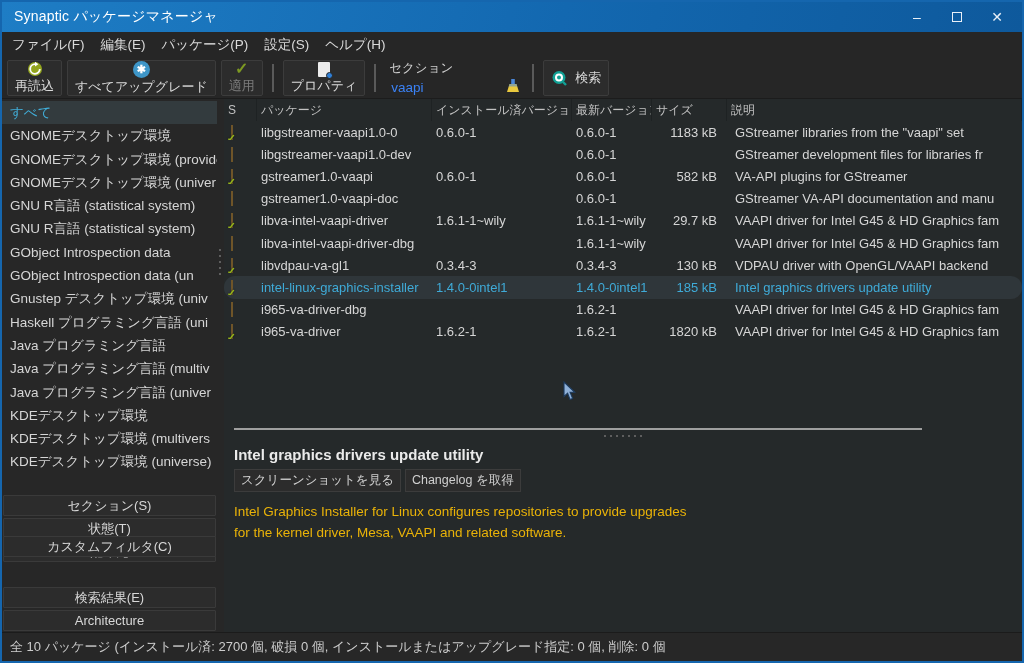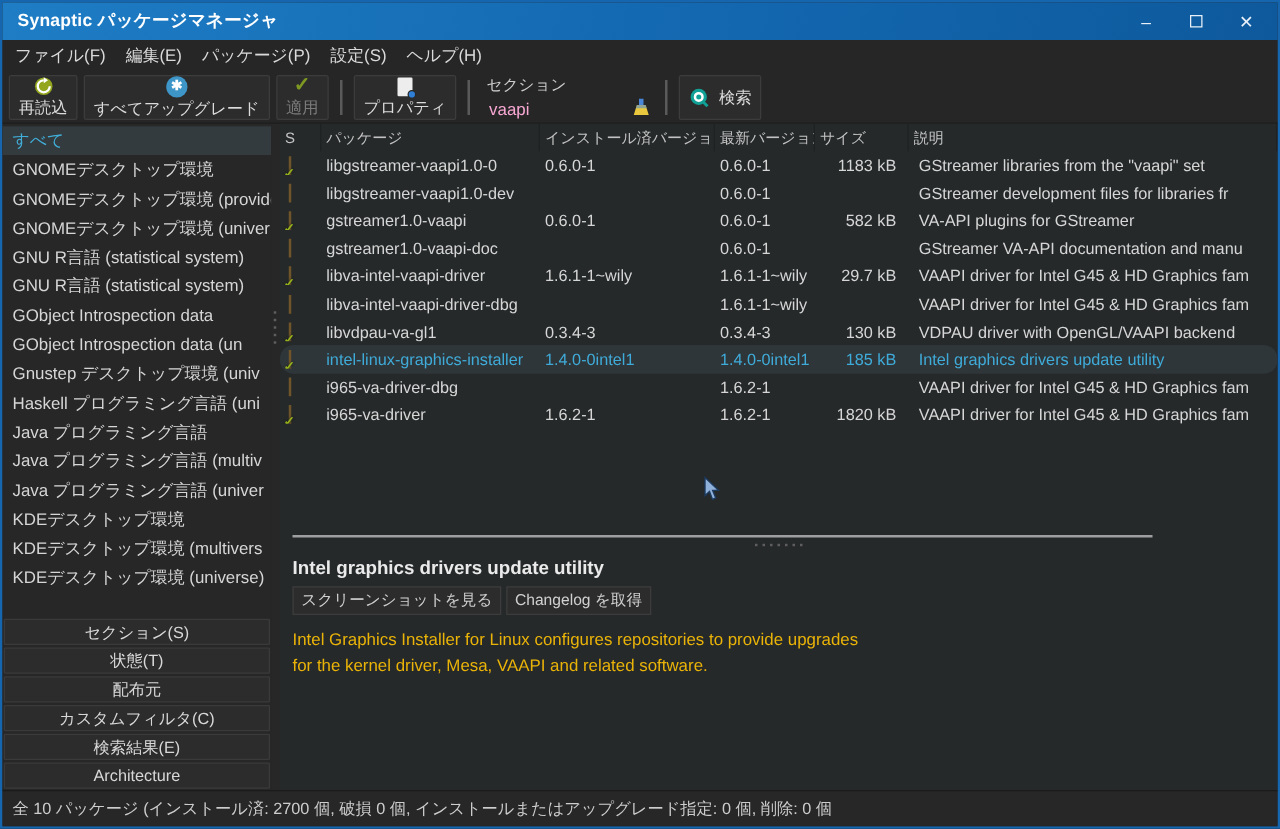--- a/index.html
+++ b/index.html
@@ -4,42 +4,42 @@
 <style>
   * { margin:0; padding:0; box-sizing:border-box; }
   html,body { width:1024px; height:663px; overflow:hidden; background:#1a1a1a;
               font-family:"Liberation Sans", sans-serif; }
   .window { position:absolute; inset:0; border:2px solid #1566ae; background:#272727;
             display:flex; flex-direction:column; }
 
   
   .titlebar { flex:0 0 30px; background:linear-gradient(105deg,#1e7dc5 0%,#1368b0 55%,#0e599c 100%);
               display:flex; align-items:center; padding:0 12px; color:#fff; }
-  .title { font-size:14px; font-weight:700; letter-spacing:.2px; }
+  .title { font-size:14px; font-weight:400; letter-spacing:.2px; }
   .winctrls { margin-left:auto; display:flex; align-items:center; gap:26px; padding-right:6px; }
   .ctrl { color:#e9f0f8; font-size:14px; width:14px; text-align:center; line-height:14px; }
   .ctrl-max i { display:inline-block; width:10px; height:10px; border:1.5px solid #e9f0f8; }
 
   
   .menubar { flex:0 0 26px; background:#262626; display:flex; align-items:center; padding:0 2px;
              font-size:13.5px; color:#dadada; }
   .menu-item { padding:3px 8px; }
 
   
   .toolbar { flex:0 0 41px; background:#262626; border-bottom:1px solid #1c1c1c;
              display:flex; align-items:center; padding:0 5px; gap:5px; }
   .tbtn { background:#2c2c2c; border:1px solid #3c3c3c; border-radius:2px; height:36px;
           display:flex; flex-direction:column; align-items:center; justify-content:center;
           padding:1px 7px; color:#dcdcdc; font-size:13px; }
   .tbtn .ticon { height:17px; display:flex; align-items:center; justify-content:center; }
   .tbtn.disabled { color:#7b7b7b; }
   .tsep { width:2px; height:28px; background:#5a5a5a; margin:0 4px; }
   .quick { display:flex; flex-direction:column; justify-content:center; width:138px; height:38px; padding-left:4px; }
   .quick-label { font-size:12.5px; color:#cdcdcd; margin-bottom:1px; }
-  .quick-input { display:flex; align-items:center; justify-content:space-between; color:#f9a8d4;
+  .quick-input { display:flex; align-items:center; justify-content:space-between; color:#3b82f6;
                  font-size:13.5px; padding:0 2px; }
   .search-btn { flex-direction:row; gap:7px; }
   .gearwrap { width:17px; height:17px; border-radius:50%; background:#3e96c8; color:#fff;
               font-size:11px; line-height:17px; text-align:center; font-weight:700; }
   .checkmark { color:#7d9922; font-size:16px; font-weight:700; line-height:16px; }
   .pageicon { width:12px; height:15px; background:#ededed; border-radius:1px; position:relative; }
   .pageicon i { position:absolute; right:-3px; bottom:-2px; width:7px; height:7px; border-radius:50%;
                 background:#2f7fd6; border:1px solid #262626; }
 
   
@@ -192,21 +192,21 @@
           <div class="side-item">Java プログラミング言語 (multiv</div>
           <div class="side-item">Java プログラミング言語 (univer</div>
           <div class="side-item">KDEデスクトップ環境</div>
           <div class="side-item">KDEデスクトップ環境 (multivers</div>
           <div class="side-item">KDEデスクトップ環境 (universe)</div>
         </div>
       <div id="filter-buttons">
           <div class="fbtn" style="top: 396px;">セクション(S)</div>
           <div class="fbtn" style="top: 419px;">状態(T)</div>
           <div class="fbtn" style="top: 442px;">配布元</div>
-          <div class="fbtn" style="top: 465px;">カスタムフィルタ(C)</div>
+          <div class="fbtn" style="top: 437px;">カスタムフィルタ(C)</div>
           <div class="fbtn" style="top: 488px;">検索結果(E)</div>
           <div class="fbtn" style="top: 511px;">Architecture</div>
         </div>
     </div>
     <div class="vsplit">
       <span class="vdots">
           <b></b>
           <b></b>
           <b></b>
           <b></b>

